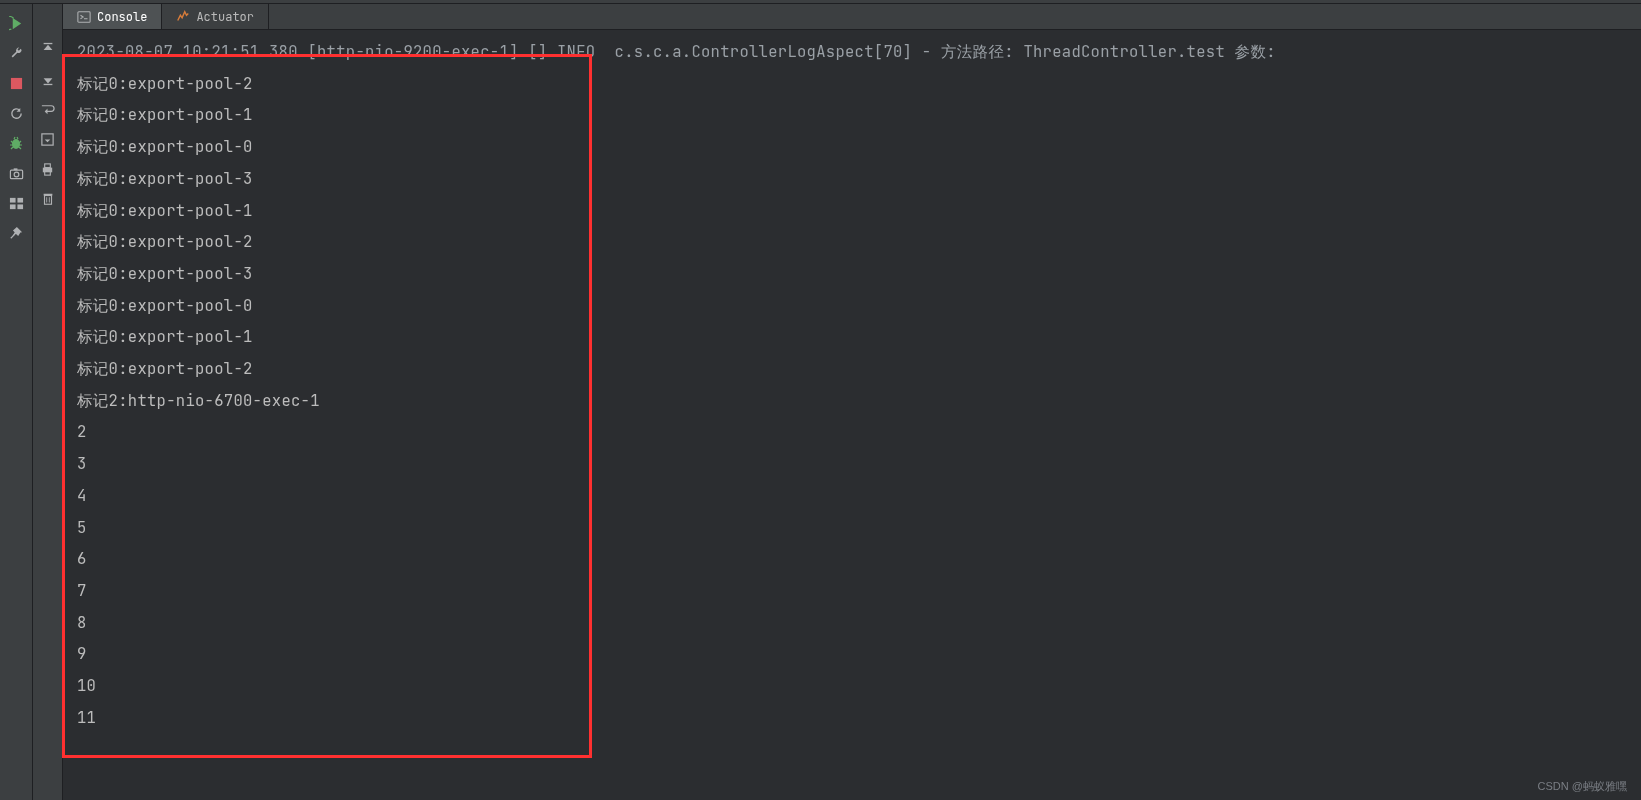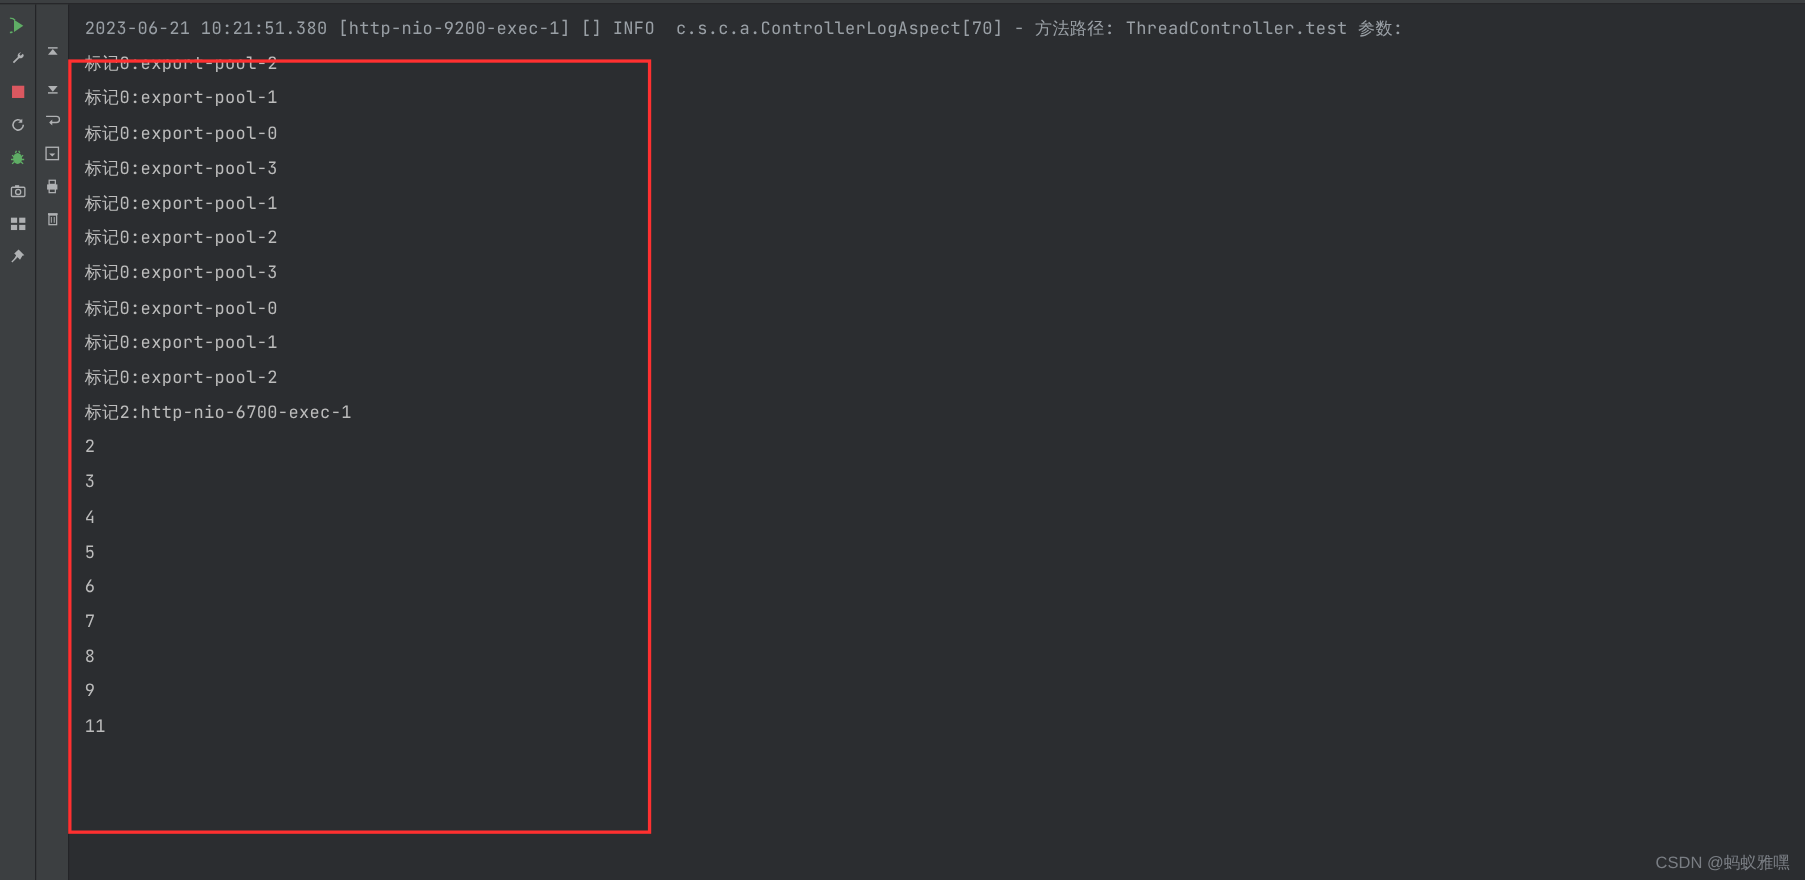--- a/index.html
+++ b/index.html
@@ -114,21 +114,21 @@
     }
     .highlight-box {
       position: absolute;
       border: 3px solid #ff3030;
       pointer-events: none;
     }
     .watermark {
       position: absolute;
       bottom: 6px;
       right: 14px;
-      font-size: 15px;
+      font-size: 11px;
       color: #7a7e84;
       font-family: Arial, sans-serif;
     }
     svg { display: block; }
   </style>
 </head>
 <body>
 
 <div class="top-border"></div>
 <div class="main-layout">
@@ -221,43 +221,63 @@
       <svg width="14" height="14" viewBox="0 0 16 16">
           <rect x="4" y="4" width="8" height="10" fill="none" stroke="#afb1b3" stroke-width="1.3"></rect>
           <rect x="3" y="2" width="10" height="2" fill="#afb1b3"></rect>
           <line x1="6.5" y1="6" x2="6.5" y2="12" stroke="#afb1b3"></line>
           <line x1="9.5" y1="6" x2="9.5" y2="12" stroke="#afb1b3"></line>
         </svg>
     </div>
   </div>
 
   <div class="content-area">
+    <div class="tab-bar">
+      <div class="tab active">
+        <span class="tab-icon">
+          <svg width="14" height="14" viewBox="0 0 16 16">
+              <rect x="1" y="2" width="14" height="12" rx="1" fill="none" stroke="#afb1b3" stroke-width="1.2"></rect>
+              <path d="M4 6l3 2-3 2M8 10h4" stroke="#afb1b3" stroke-width="1.2" fill="none"></path>
+            </svg>
+        </span>
+        <span>Console</span>
+      </div>
+      <div class="tab">
+        <span class="tab-icon">
+          <svg width="14" height="14" viewBox="0 0 16 16">
+              <path d="M2 12l3-6 2 3 3-7 2 4 2-2" fill="none" stroke="#d97d3b" stroke-width="1.6"></path>
+            </svg>
+        </span>
+        <span>Actuator</span>
+      </div>
+    </div>
 
     <div class="console-output">
-      <div class="log-line log-gray">2023-06-21 10:21:51.380 [http-nio-9200-exec-1] [] INFO  c.s.c.a.ControllerLogAspect[70] - 方法路径: ThreadController.test 参数:</div>
+      <div class="log-line log-gray">2023-08-07 10:21:51.380 [http-nio-9200-exec-1] [] INFO  c.s.c.a.ControllerLogAspect[70] - 方法路径: ThreadController.test 参数:</div>
       <div id="log-lines-container">
           <div class="log-line">标记0:export-pool-2</div>
           <div class="log-line">标记0:export-pool-1</div>
           <div class="log-line">标记0:export-pool-0</div>
           <div class="log-line">标记0:export-pool-3</div>
           <div class="log-line">标记0:export-pool-1</div>
           <div class="log-line">标记0:export-pool-2</div>
           <div class="log-line">标记0:export-pool-3</div>
           <div class="log-line">标记0:export-pool-0</div>
           <div class="log-line">标记0:export-pool-1</div>
           <div class="log-line">标记0:export-pool-2</div>
           <div class="log-line">标记2:http-nio-6700-exec-1</div>
           <div class="log-line">2</div>
           <div class="log-line">3</div>
           <div class="log-line">4</div>
           <div class="log-line">5</div>
           <div class="log-line">6</div>
           <div class="log-line">7</div>
           <div class="log-line">8</div>
           <div class="log-line">9</div>
+          <div class="log-line">10</div>
           <div class="log-line">11</div>
         </div>
     </div>
   </div>
 </div>
 
 <div class="highlight-box" id="hl-box" style="top: 54px; left: 62px; width: 530px; height: 704px;"></div>
 <div class="watermark">CSDN @蚂蚁雅嘿</div>
 
 </body></html>

